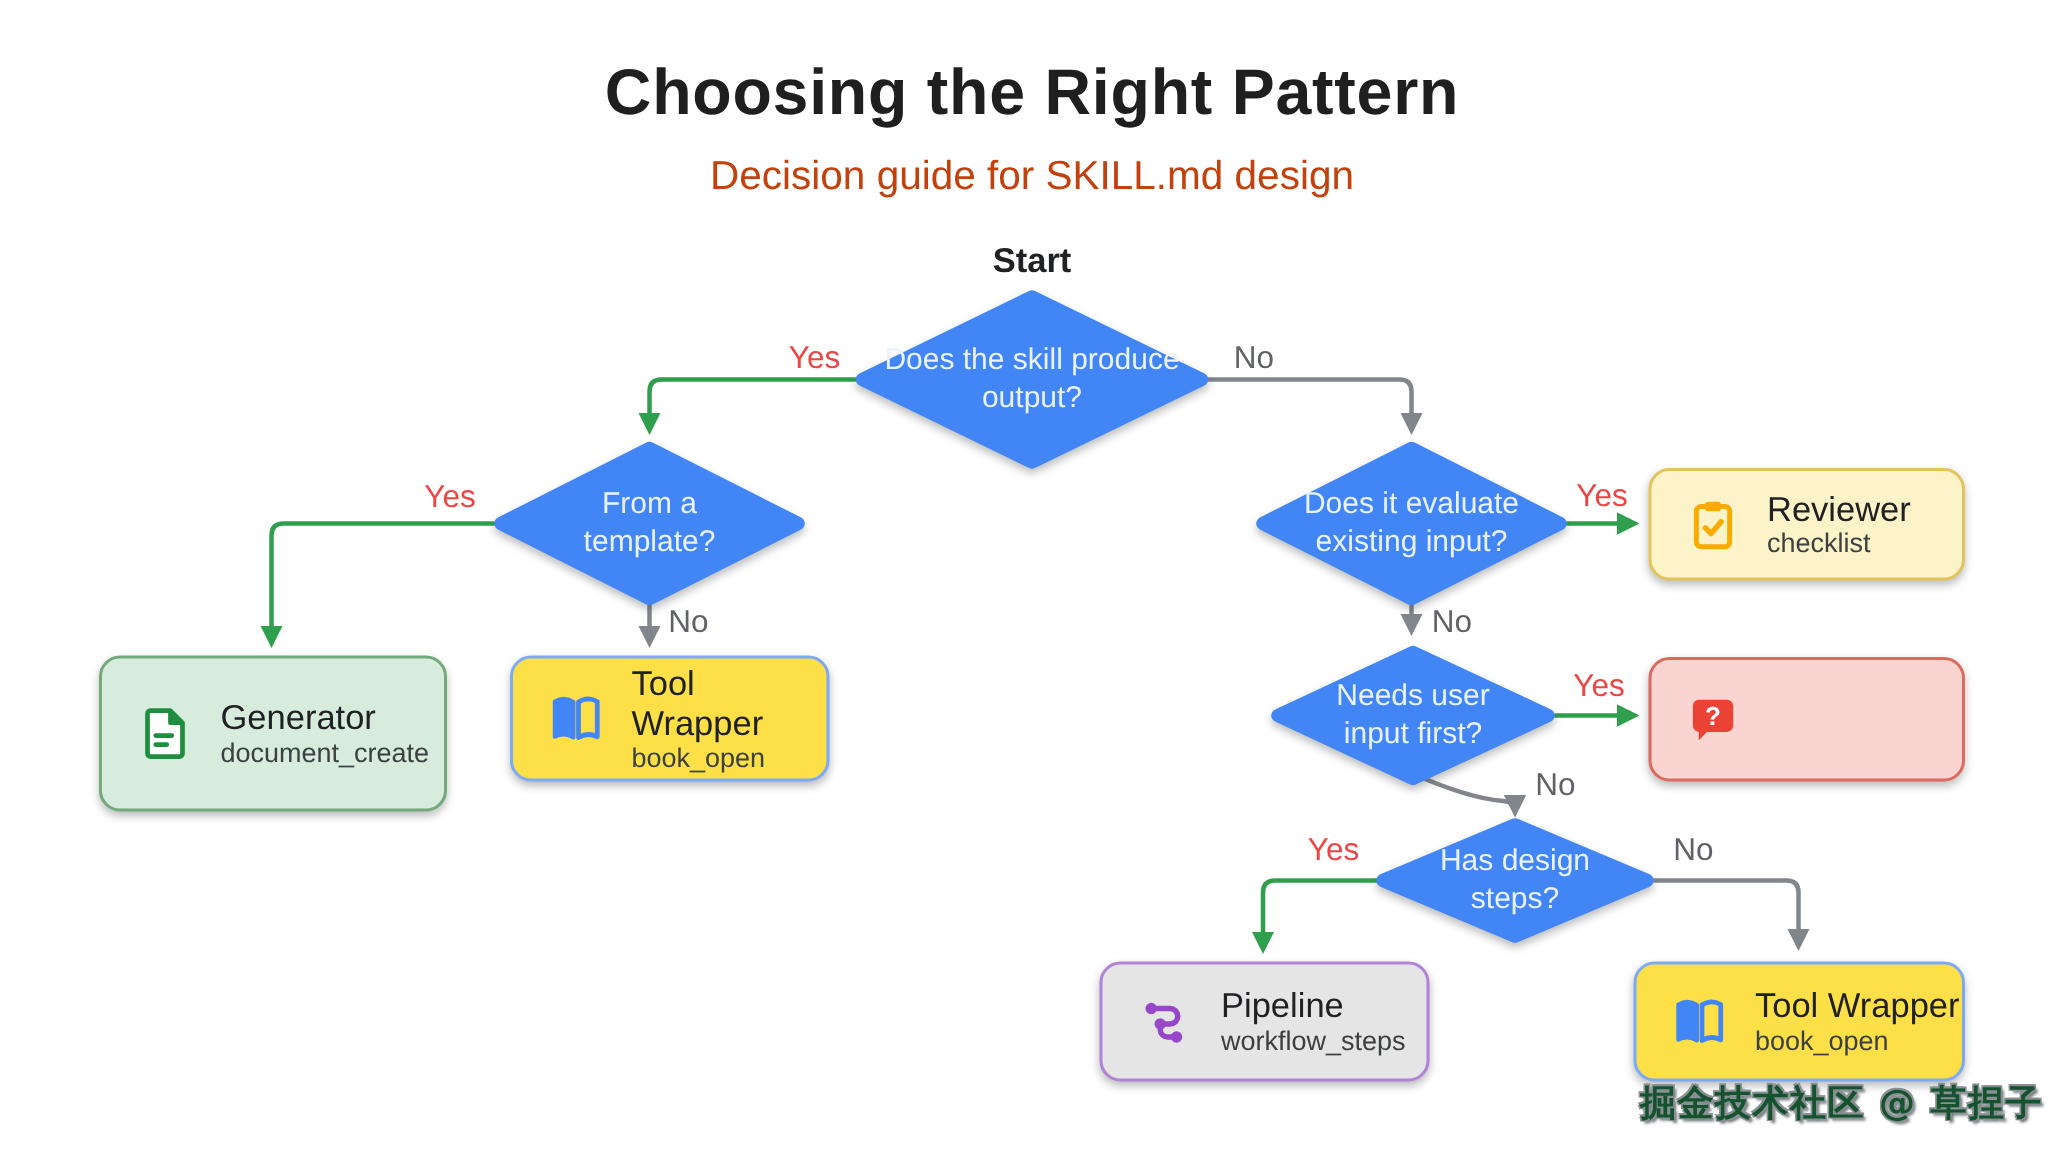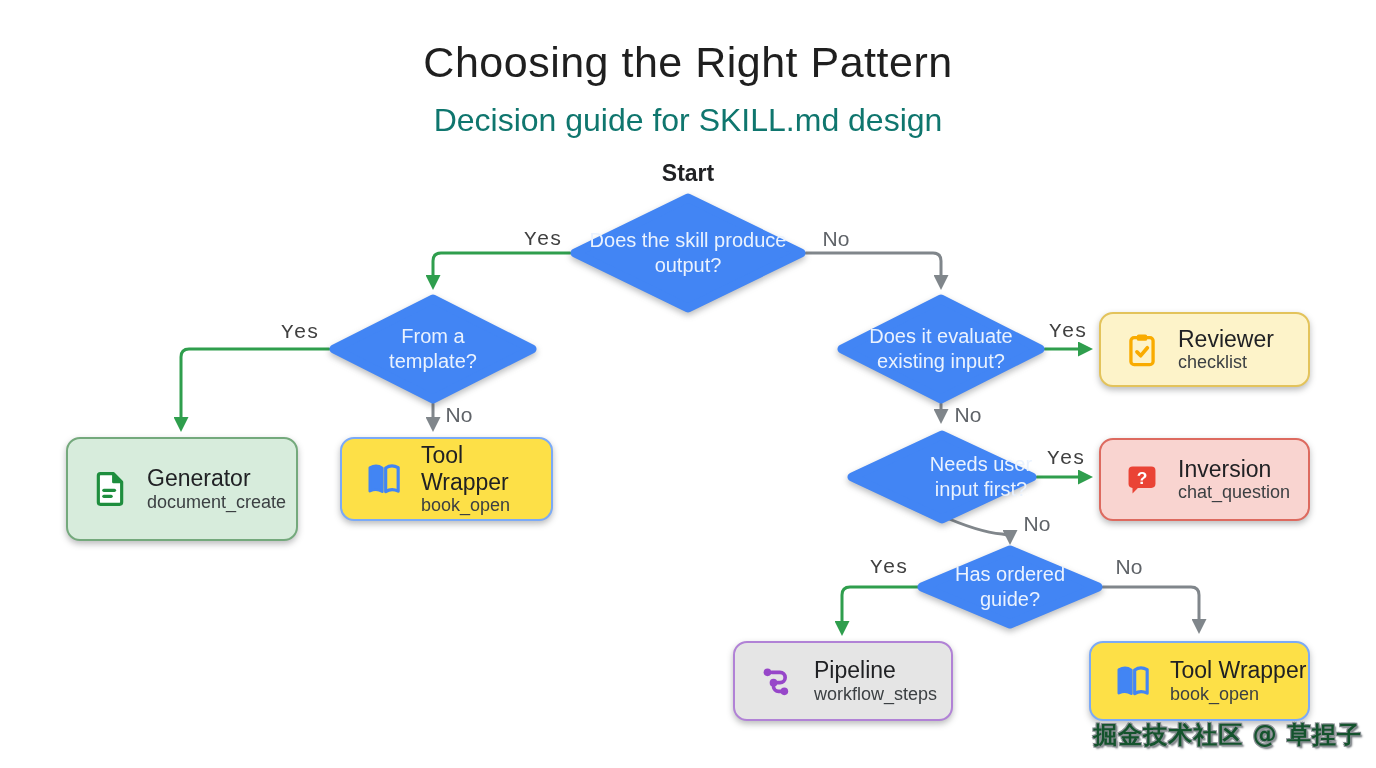--- a/index.html
+++ b/index.html
@@ -5,41 +5,41 @@
   html,body{margin:0;padding:0;}
   body{
     width:1376px;height:768px;position:relative;overflow:hidden;
     background:#ffffff;
     font-family:"Liberation Sans","DejaVu Sans",sans-serif;
     color:#202124;
   }
   .abs{position:absolute;}
   .page-title{
     left:0;right:0;top:38px;text-align:center;
-    font-size:43px;font-weight:400;color:#1f1f1f;letter-spacing:.5px;
+    font-size:43px;font-weight:700;color:#1f1f1f;letter-spacing:.5px;
   }
   .page-subtitle{
     left:0;right:0;top:102px;text-align:center;
-    font-size:32px;font-weight:400;color:#0f766e;
+    font-size:27px;font-weight:400;color:#c2410c;
   }
   .start-label{
     left:0;right:0;top:160px;text-align:center;
     font-size:23px;font-weight:600;color:#202124;
   }
   svg.flow{left:0;top:0;width:1376px;height:768px;}
   .diamond{filter:drop-shadow(0 3px 3px rgba(60,64,67,.35));}
   .diamond-label{
     display:flex;align-items:center;justify-content:center;text-align:center;
     color:#eaf2fe;font-size:20px;font-weight:500;line-height:1.25;
   }
   .edge-label{
     transform:translate(-50%,-50%);
     font-size:21px;font-weight:500;white-space:nowrap;
   }
-  .edge-label.yes{color:#404040;font-family:Liberation Mono, monospace;}
+  .edge-label.yes{color:#ef4444;}
   .edge-label.no{color:#5f6368;}
   .result-box{
     display:flex;align-items:center;gap:17px;
     border-radius:14px;border:2px solid;
     box-shadow:0 3px 6px rgba(60,64,67,.35);
     padding-left:22px;box-sizing:border-box;
   }
   .result-box .txt{display:flex;flex-direction:column;line-height:1.15;}
   .result-title{font-size:23px;font-weight:500;color:#202124;}
   .result-sub{font-size:18px;font-weight:400;color:#3c4043;}
@@ -92,22 +92,22 @@
   </g>
 </svg>
 
 <div class="abs page-title">Choosing the Right Pattern</div>
 <div class="abs page-subtitle">Decision guide for SKILL.md design</div>
 <div class="abs start-label">Start</div>
 
 <div class="abs diamond-label" style="left:588px;top:215px;width:200px;height:76px;">Does the skill produce output?</div>
 <div class="abs diamond-label" style="left:368px;top:316px;width:130px;height:66px;">From a template?</div>
 <div class="abs diamond-label" style="left:856px;top:316px;width:170px;height:66px;">Does it evaluate existing input?</div>
-<div class="abs diamond-label" style="left:916px;top:446px;width:130px;height:62px;">Needs user input first?</div>
-<div class="abs diamond-label" style="left:940px;top:558px;width:140px;height:58px;">Has ordered guide?</div>
+<div class="abs diamond-label" style="left:877px;top:446px;width:130px;height:62px;">Needs user input first?</div>
+<div class="abs diamond-label" style="left:940px;top:558px;width:140px;height:58px;">Has design steps?</div>
 
 <span class="abs edge-label yes" style="left:543px;top:239px;">Yes</span>
 <span class="abs edge-label no" style="left:836px;top:239px;">No</span>
 <span class="abs edge-label yes" style="left:300px;top:332px;">Yes</span>
 <span class="abs edge-label no" style="left:459px;top:415px;">No</span>
 <span class="abs edge-label yes" style="left:1068px;top:331px;">Yes</span>
 <span class="abs edge-label no" style="left:968px;top:415px;">No</span>
 <span class="abs edge-label yes" style="left:1066px;top:458px;">Yes</span>
 <span class="abs edge-label no" style="left:1037px;top:524px;">No</span>
 <span class="abs edge-label yes" style="left:889px;top:567px;">Yes</span>
@@ -148,24 +148,20 @@
     <span class="result-sub">checklist</span>
   </div>
 </div>
 
 <div class="abs result-box box-inversion" style="left:1099px;top:438px;width:211px;height:83px;">
   <svg class="icon" width="38" height="38" viewBox="0 0 24 24">
     <rect x="3.5" y="3.5" width="17" height="13.5" rx="2.6" fill="#ea4335"></rect>
     <polygon points="6,16 10.5,16 6,20.5" fill="#ea4335"></polygon>
     <text x="12" y="14.3" text-anchor="middle" font-size="11" font-weight="bold" fill="#ffffff" font-family="Liberation Sans, sans-serif">?</text>
   </svg>
-  <div class="txt">
-    <span class="result-title">Inversion</span>
-    <span class="result-sub">chat_question</span>
-  </div>
 </div>
 
 <div class="abs result-box box-pipeline" style="left:733px;top:641px;width:220px;height:80px;">
   <svg class="icon" width="40" height="40" viewBox="0 0 24 24">
     <circle cx="6.3" cy="6.8" r="2.3" fill="#9747c9"></circle>
     <path d="M8.8 6.8 H13.8 A3.1 3.1 0 0 1 13.8 13 H10.6" fill="none" stroke="#9747c9" stroke-width="2.2" stroke-linecap="round"></path>
     <circle cx="9.9" cy="13" r="2.3" fill="#9747c9"></circle>
     <path d="M9.9 15.4 A3 3 0 0 0 12.9 18.2 H14.2" fill="none" stroke="#9747c9" stroke-width="2.2" stroke-linecap="round"></path>
     <circle cx="16.4" cy="18.2" r="2.3" fill="#9747c9"></circle>
   </svg>

